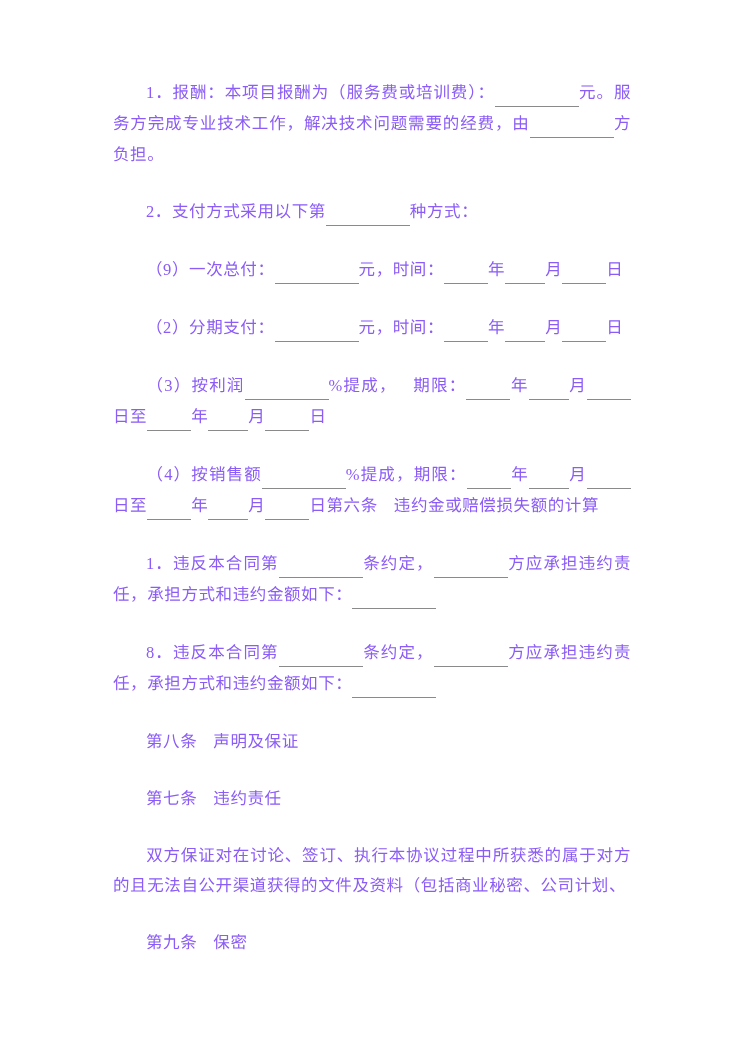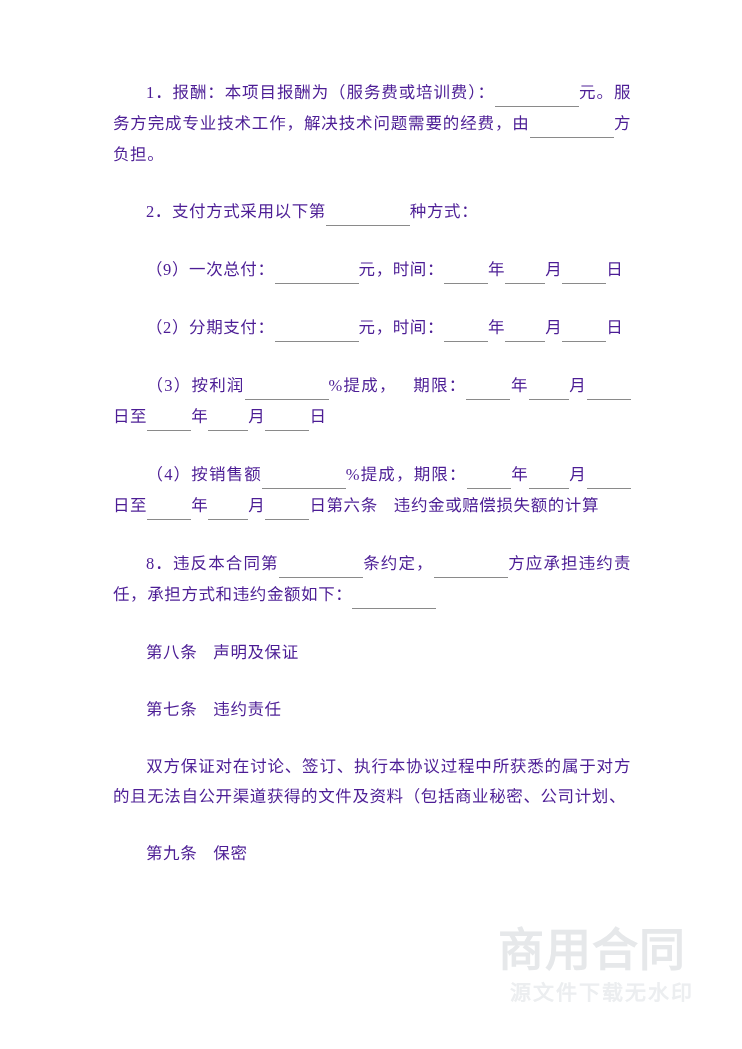--- a/index.html
+++ b/index.html
@@ -19,21 +19,21 @@
   }
   .doc-body {
     position: absolute;
     left: 113px;
     top: 78px;
     width: 518px;
   }
   .para {
     font-size: 16.5px;
     line-height: 30px;
-    color: #4c1d95;
+    color: #8b5cf6;
     text-align: justify;
     text-justify: inter-ideograph;
     letter-spacing: 0.6px;
     margin: 0 0 27px 0;
     word-break: break-all;
   }
   .para:last-child {
     margin-bottom: 0;
   }
   .para .indent {
@@ -96,25 +96,22 @@
 
 <div class="page">
 
   <div class="doc-body">
       <p class="para" id="p-remuneration"><span class="indent"></span><span>1．报酬：本项目报酬为（服务费或培训费）：</span><span class="blank w-long">&nbsp;</span><span>元。服务方完成专业技术工作，解决技术问题需要的经费，由</span><span class="blank w-long">&nbsp;</span><span>方负担。</span></p>
       <p class="para" id="p-payment-method"><span class="indent"></span><span>2．支付方式采用以下第</span><span class="blank w-long">&nbsp;</span><span>种方式：</span></p>
       <p class="para" id="p-option-1"><span class="indent"></span><span>（9）一次总付：</span><span class="blank w-long">&nbsp;</span><span>元，时间：</span><span class="blank w-short">&nbsp;</span><span>年</span><span class="blank w-xshort">&nbsp;</span><span>月</span><span class="blank w-short">&nbsp;</span><span>日</span></p>
       <p class="para" id="p-option-2"><span class="indent"></span><span>（2）分期支付：</span><span class="blank w-long">&nbsp;</span><span>元，时间：</span><span class="blank w-short">&nbsp;</span><span>年</span><span class="blank w-xshort">&nbsp;</span><span>月</span><span class="blank w-short">&nbsp;</span><span>日</span></p>
       <p class="para" id="p-option-3"><span class="indent"></span><span>（3）按利润</span><span class="blank w-long">&nbsp;</span><span>%提成，</span><span class="gap"></span><span>期限：</span><span class="blank w-short">&nbsp;</span><span>年</span><span class="blank w-xshort">&nbsp;</span><span>月</span><span class="blank w-short">&nbsp;</span><span>日至</span><span class="blank w-short">&nbsp;</span><span>年</span><span class="blank w-xshort">&nbsp;</span><span>月</span><span class="blank w-short">&nbsp;</span><span>日</span></p>
       <p class="para" id="p-option-4"><span class="indent"></span><span>（4）按销售额</span><span class="blank w-long">&nbsp;</span><span>%提成，期限：</span><span class="blank w-short">&nbsp;</span><span>年</span><span class="blank w-xshort">&nbsp;</span><span>月</span><span class="blank w-short">&nbsp;</span><span>日至</span><span class="blank w-short">&nbsp;</span><span>年</span><span class="blank w-xshort">&nbsp;</span><span>月</span><span class="blank w-short">&nbsp;</span><span>日第六条</span><span class="gap"></span><span>违约金或赔偿损失额的计算</span></p>
+      <p class="para" id="p-breach-1"><span class="indent"></span><span>1．违反本合同第</span><span class="blank w-long">&nbsp;</span><span>条约定，</span><span class="blank w-mid">&nbsp;</span><span>方应承担违约责任，承担方式和违约金额如下：</span><span class="blank w-long">&nbsp;</span></p>
       <p class="para" id="p-breach-2"><span class="indent"></span><span>8．违反本合同第</span><span class="blank w-long">&nbsp;</span><span>条约定，</span><span class="blank w-mid">&nbsp;</span><span>方应承担违约责任，承担方式和违约金额如下：</span><span class="blank w-long">&nbsp;</span></p>
       <p class="para" id="p-article-8"><span class="indent"></span><span>第八条</span><span class="gap"></span><span>声明及保证</span></p>
       <p class="para" id="p-article-7"><span class="indent"></span><span>第七条</span><span class="gap"></span><span>违约责任</span></p>
       <p class="para" id="p-confidentiality"><span class="indent"></span><span>双方保证对在讨论、签订、执行本协议过程中所获悉的属于对方的且无法自公开渠道获得的文件及资料（包括商业秘密、公司计划、</span></p>
       <p class="para" id="p-article-9"><span class="indent"></span><span>第九条</span><span class="gap"></span><span>保密</span></p>
     </div>
 
-  <div class="watermark">
-    <div class="wm-logo">商用合同</div>
-    <div class="wm-sub">源文件下载无水印</div>
-  </div>
 
 </div>
 
 </body></html>

